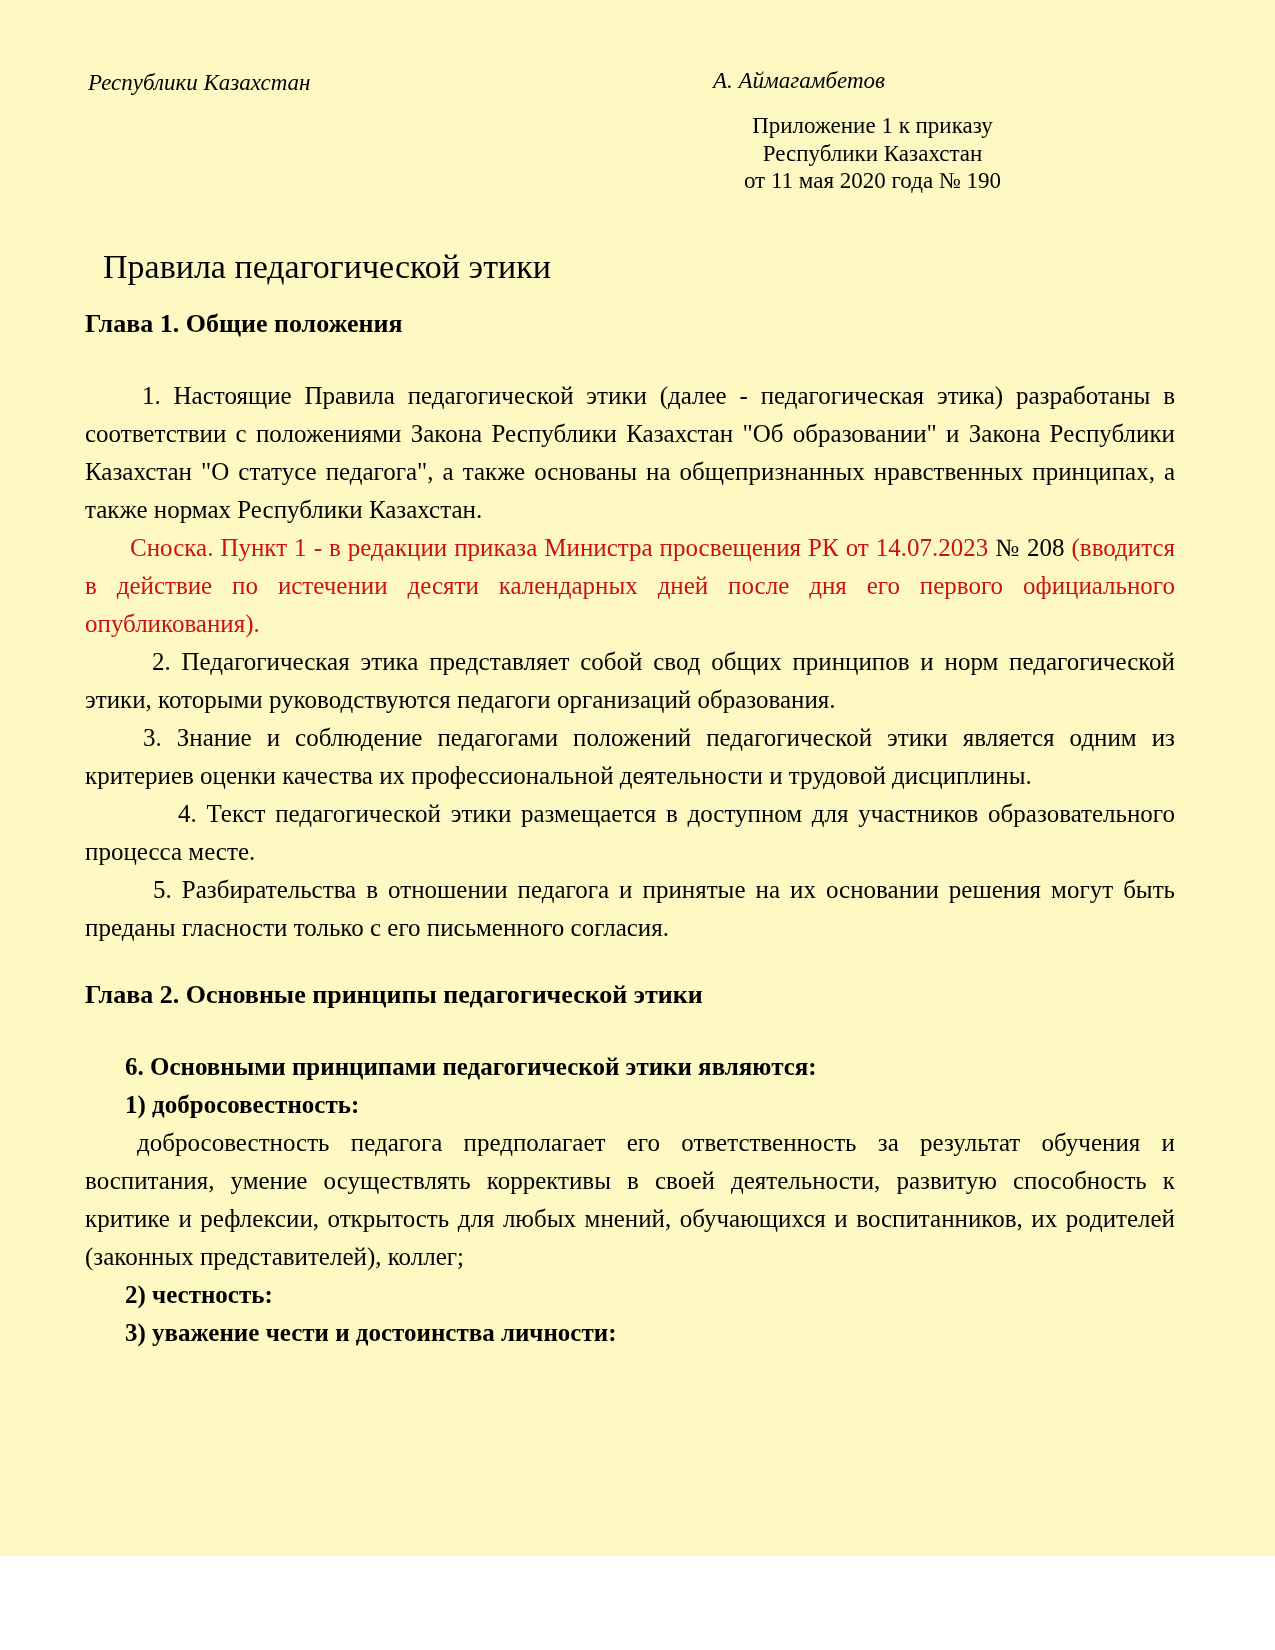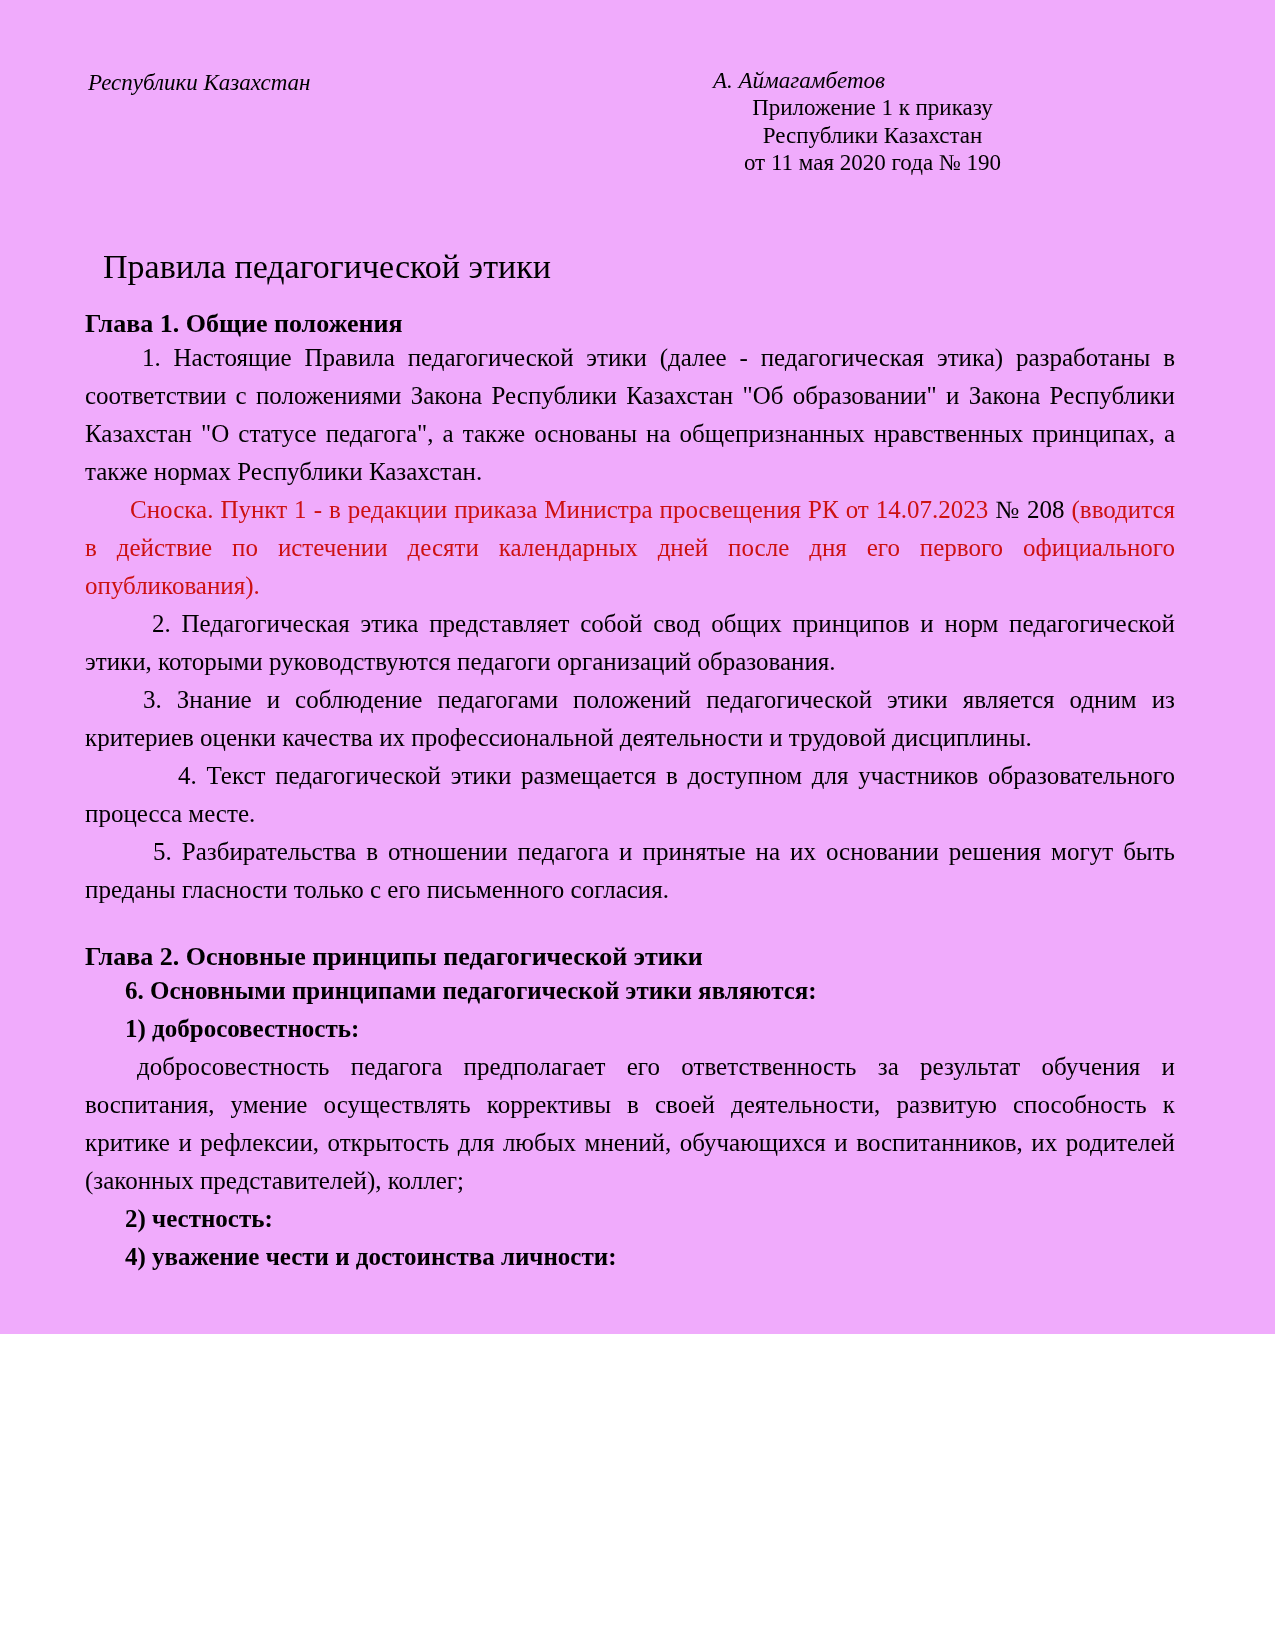--- a/index.html
+++ b/index.html
@@ -3,22 +3,22 @@
 <meta charset="utf-8">
 <style>
   html, body {
     margin: 0;
     padding: 0;
     background: #ffffff;
   }
   .page {
     position: relative;
     width: 1275px;
-    height: 1334px;
-    background: #f0abfc;
+    height: 1556px;
+    background: #fef9c3;
     color: #000000;
     font-family: "Liberation Serif", "DejaVu Serif", serif;
     overflow: hidden;
   }
   
   .hdr-left {
     position: absolute;
     left: 88px;
     top: 70px;
     font-size: 23px;
@@ -29,21 +29,21 @@
     position: absolute;
     left: 713px;
     top: 68px;
     font-size: 23px;
     font-style: italic;
     white-space: nowrap;
   }
   .appendix {
     position: absolute;
     left: 700px;
-    top: 94px;
+    top: 112px;
     width: 345px;
     text-align: center;
     font-size: 23px;
     line-height: 27.5px;
   }
   .appendix div { white-space: nowrap; }
   
   .content {
     position: absolute;
     left: 85px;
@@ -62,21 +62,21 @@
     font-weight: bold;
     line-height: 30px;
   }
   .chapter-heading.ch2 { margin-top: 33px; }
   .para {
     margin: 0;
     font-size: 25px;
     line-height: 38px;
     text-align: justify;
   }
-  .first-after-heading { }
+  .first-after-heading { margin-top: 38px; }
   .ind40 { text-indent: 40px; font-weight: bold; }
   .ind45 { text-indent: 45px; }
   .ind52 { text-indent: 52px; }
   .ind57 { text-indent: 57px; }
   .ind58 { text-indent: 58px; }
   .ind67 { text-indent: 67px; }
   .ind68 { text-indent: 68px; }
   .ind93 { text-indent: 93px; }
   .red-text { color: #cc1111; }
   .black-text { color: #000000; }
@@ -117,16 +117,16 @@
 
     <p class="para ind40 first-after-heading">6. Основными принципами педагогической этики являются:</p>
 
     <p class="para ind40">1) добросовестность:</p>
 
     <p class="para ind52">добросовестность педагога предполагает его ответственность за результат обучения и воспитания, умение осуществлять коррективы в своей деятельности, развитую способность к критике и рефлексии, открытость для любых мнений, обучающихся и воспитанников, их родителей (законных представителей), коллег;</p>
 
     <p class="para ind40">2) честность:</p>
 
 
-    <p class="para ind40">4) уважение чести и достоинства личности:</p>
+    <p class="para ind40">3) уважение чести и достоинства личности:</p>
 
   </div>
 </div>
 
 </body></html>

